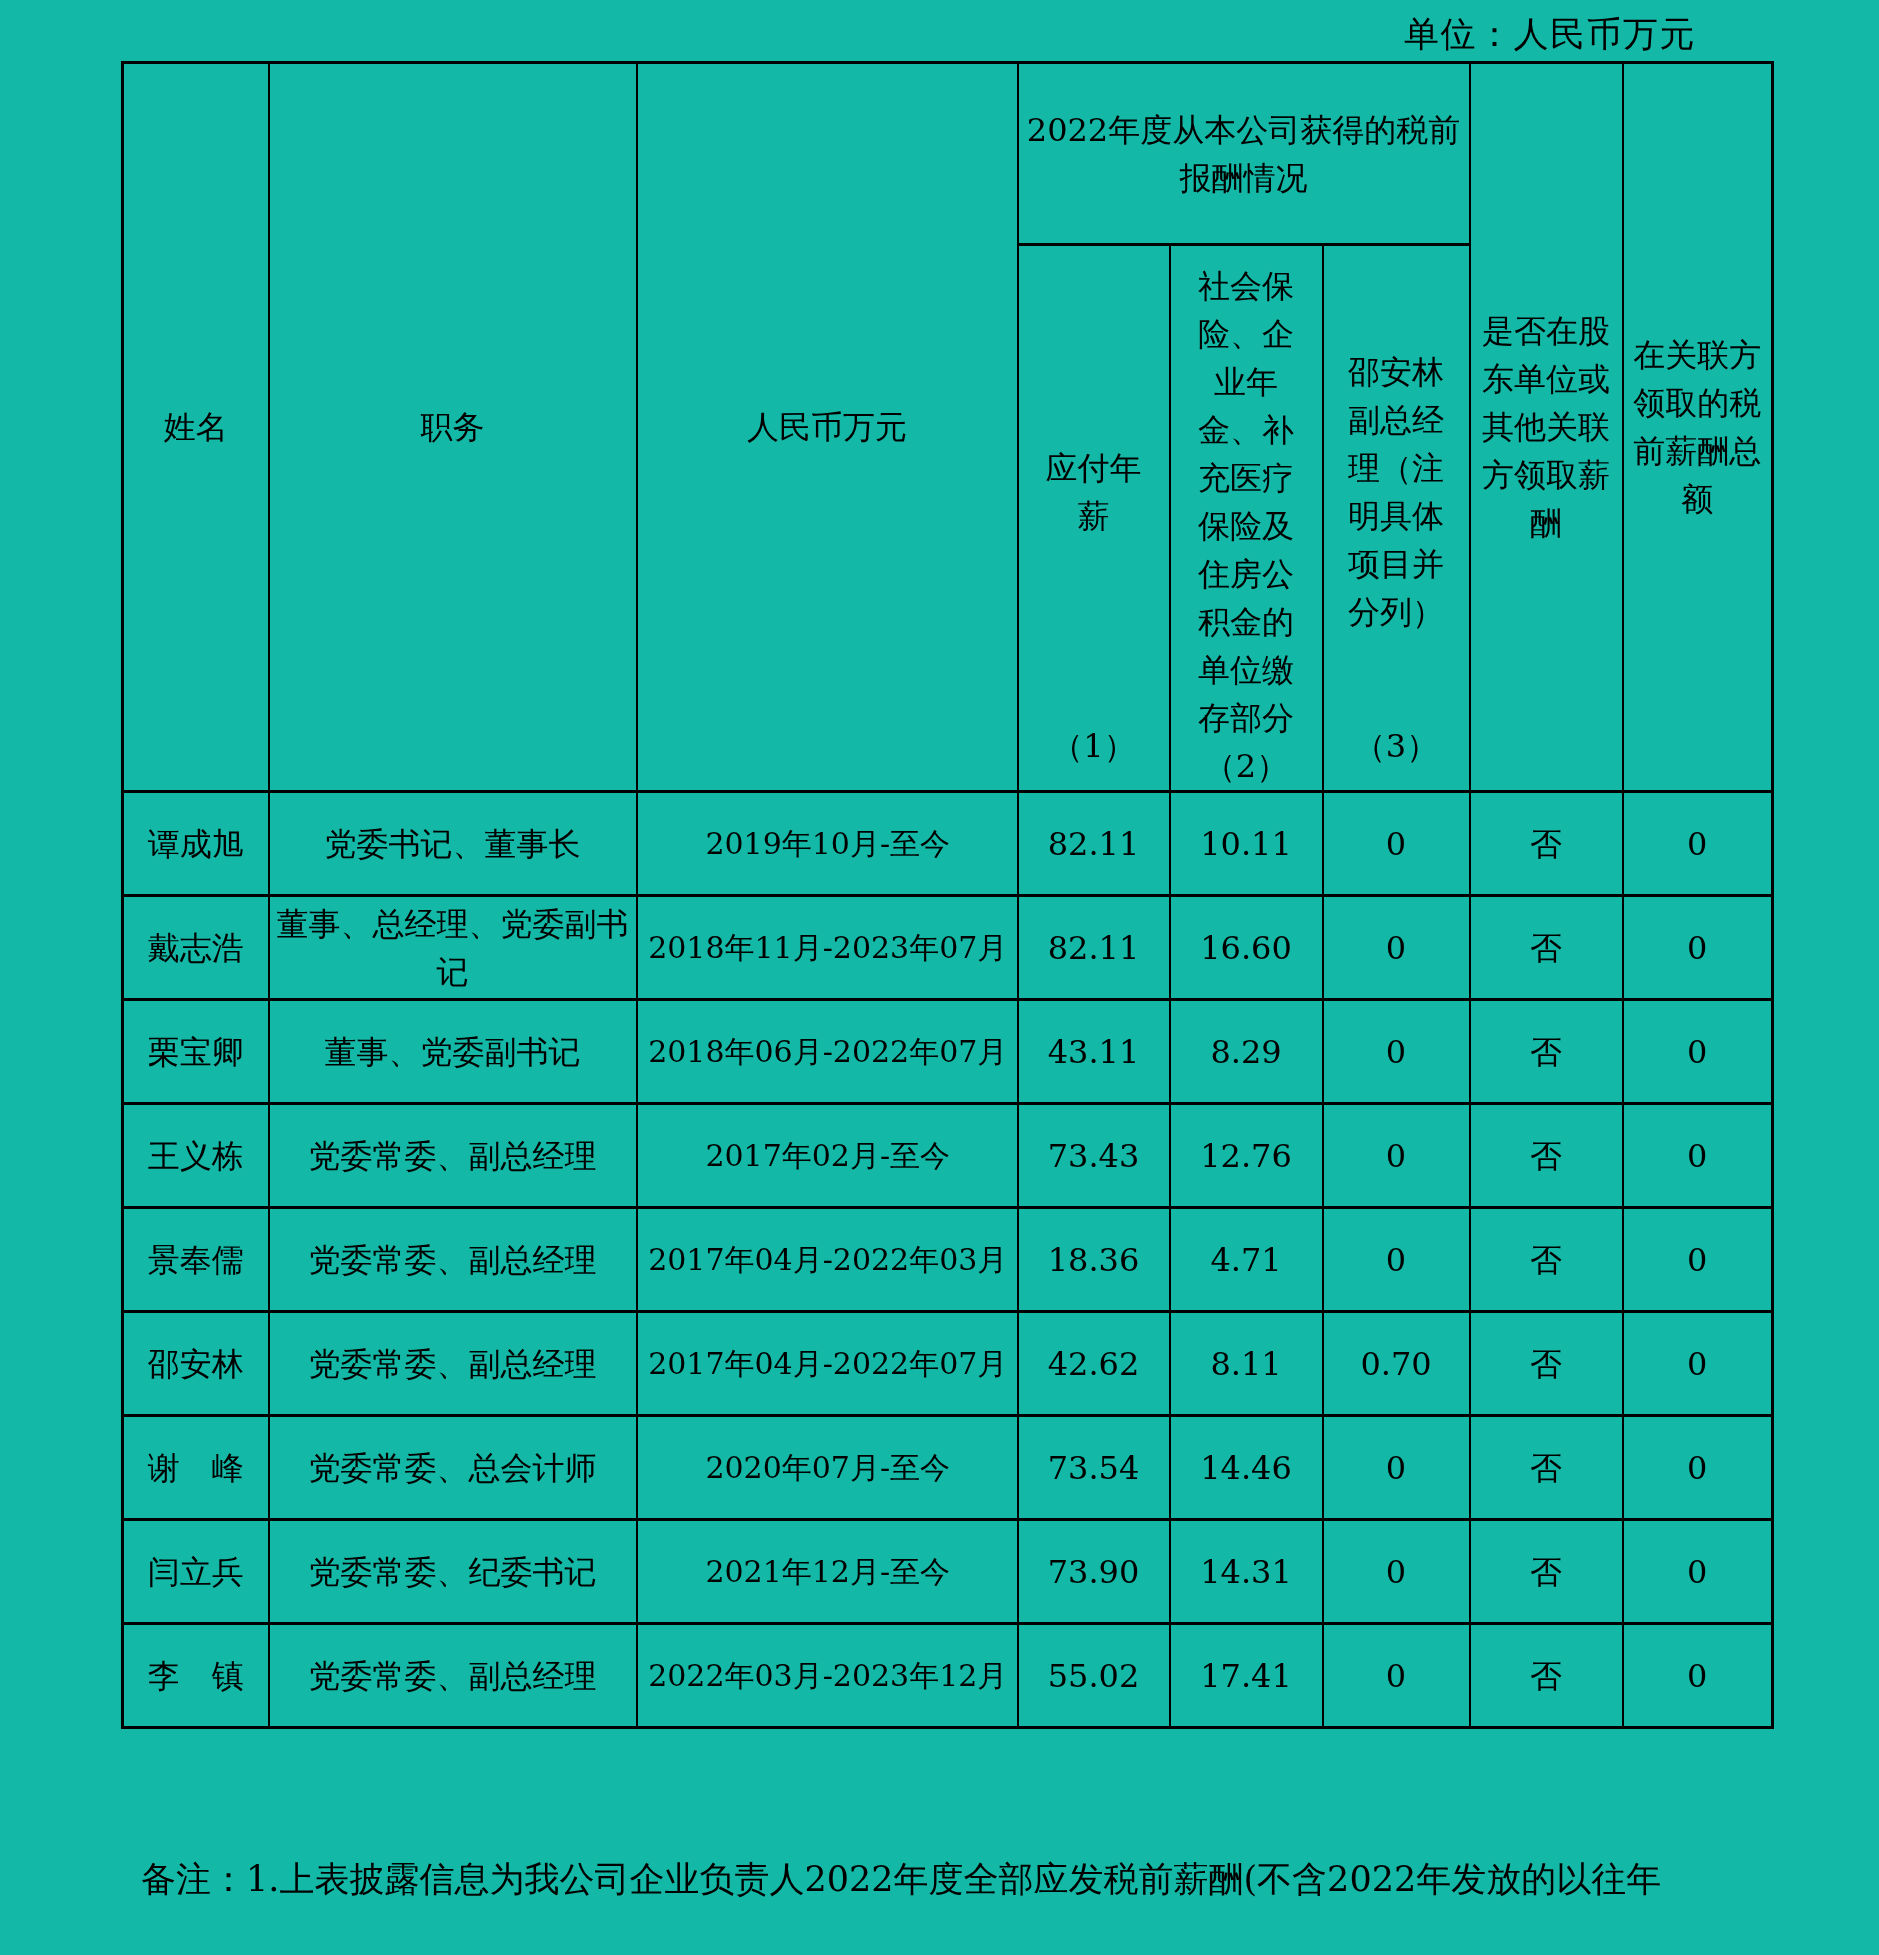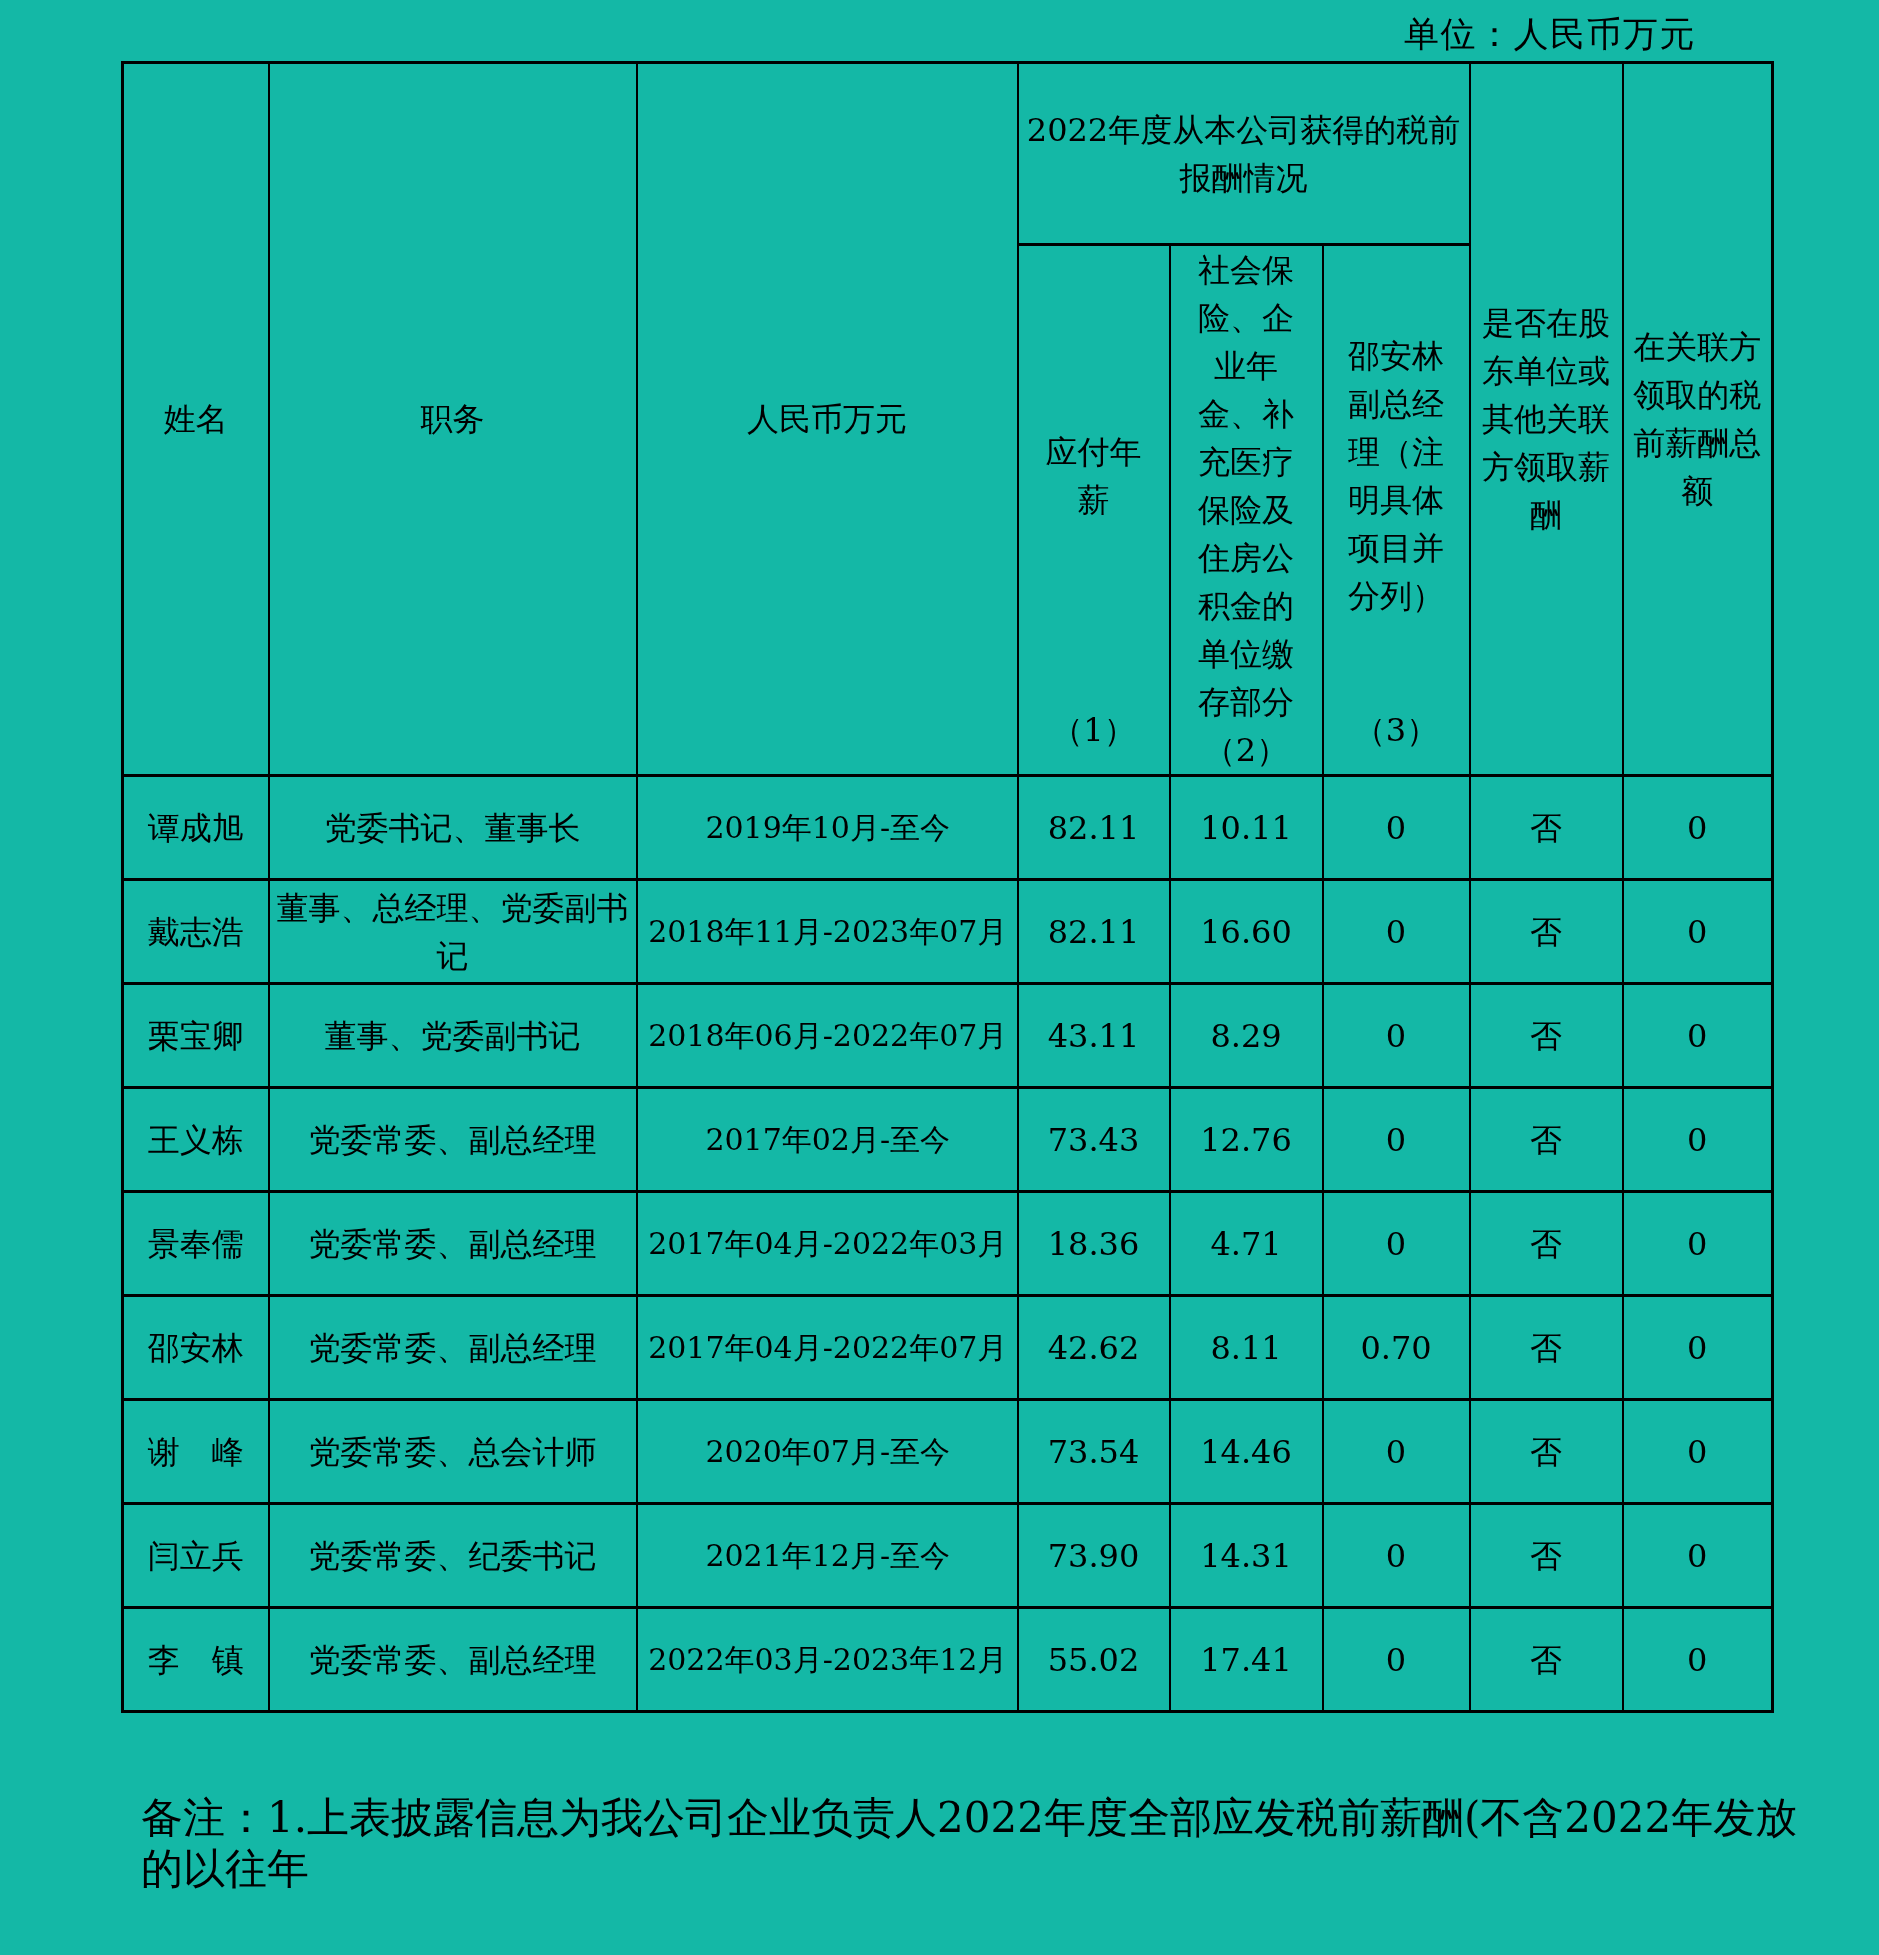--- a/index.html
+++ b/index.html
@@ -51,20 +51,21 @@
 
   .th-tall { padding: 0 13.6px; }
   .th-group { padding: 0 7.6px; }
 
   th.sub-cell { padding: 0; height: 528px; }
   .sub-inner {
     display: flex;
     flex-direction: column;
     height: 528px;
     align-items: stretch;
+    margin-top: 16px;
   }
   .sub-label {
     flex: 1 1 auto;
     display: flex;
     align-items: center;
     justify-content: center;
     padding: 0 15px;
   }
   .sub-num {
     flex: 0 0 auto;
@@ -72,23 +73,23 @@
   }
   td.cell-term {
     text-align: center;
     padding-left: 6px;
     font-size: 30px;
     white-space: nowrap;
   }
   .notes {
     position: absolute;
     left: 141px;
-    top: 1792px;
+    top: 1854px;
     width: 1698px;
-    font-size: 42px;
+    font-size: 35px;
     line-height: 51px;
   }
   .note-line2 { padding-left: 160px; }
   .note-line3 { padding-left: 102px; }
 </style>
 </head>
 <body>
 
 <div class="page">
 

